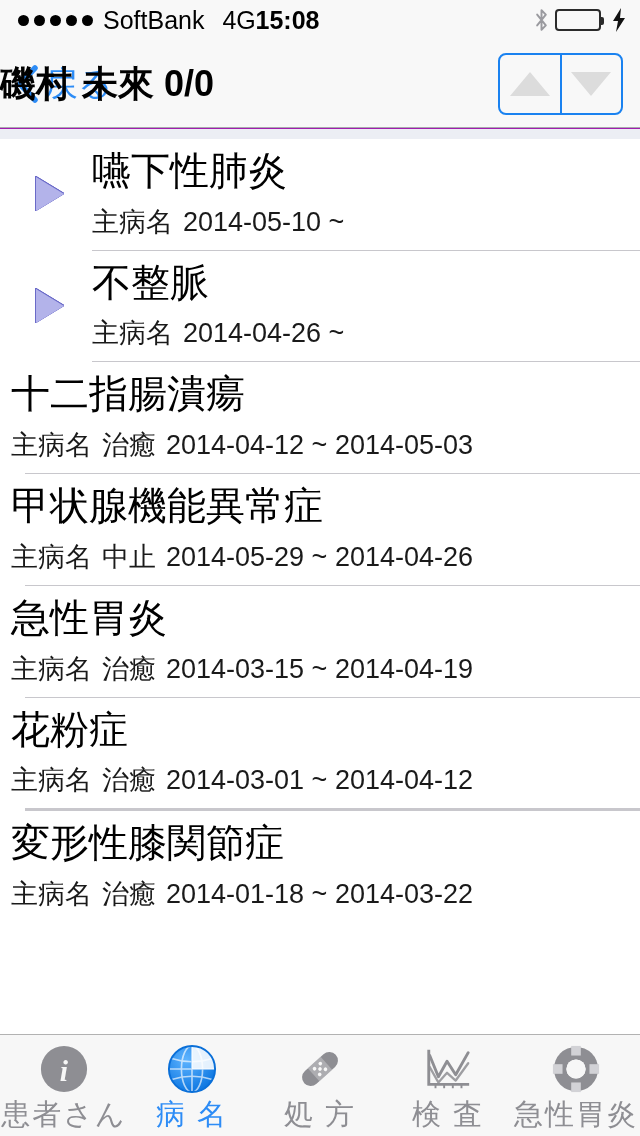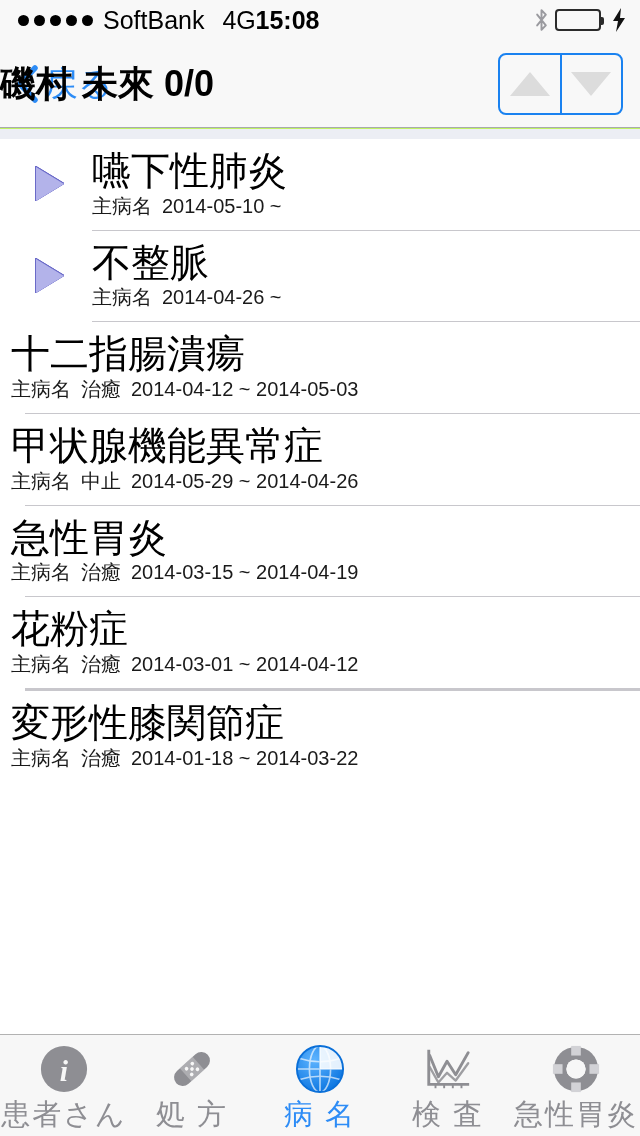--- a/index.html
+++ b/index.html
@@ -3,21 +3,21 @@
 <meta charset="utf-8">
 <style>
   * { margin:0; padding:0; box-sizing:border-box; }
   html,body { width:640px; height:1136px; }
   body {
     font-family:"Liberation Sans","DejaVu Sans",sans-serif;
     background:#ffffff;
     -webkit-font-smoothing:antialiased;
     overflow:hidden;
   }
-  .phone { position:relative; width:640px; height:1136px; overflow:hidden; background:#bef264; }
+  .phone { position:relative; width:640px; height:1136px; overflow:hidden; background:#a21caf; }
 
   
   .statusbar{
     position:absolute; top:0; left:0; width:640px; height:40px;
     background:#f8f8f8;
     display:flex; align-items:center;
     font-size:25px; color:#000; font-weight:500;
   }
   .sb-left{ display:flex; align-items:center; margin-left:18px; }
   .dots{ display:flex; align-items:center; gap:5px; margin-right:10px; }
@@ -70,22 +70,22 @@
   }
   .row{ position:relative; background:#fff; cursor:pointer; }
   .row .inner{ position:relative; padding:10px 12px 12px 0; }
   .row.indent .inner{ padding-left:92px; }
   .row.plain .inner{ padding-left:11px; }
   .row .title{
     font-size:39px; color:#000; line-height:1.12;
     letter-spacing:0px; white-space:nowrap;
   }
   .row .sub{
-    margin-top:2px;
-    font-size:20px; color:#1a1a1a; line-height:1.15; white-space:nowrap;
+    margin-top:14px;
+    font-size:27px; color:#1a1a1a; line-height:1.15; white-space:nowrap;
   }
   .row .sub .seg-sp{ margin-right:10px; }
   .marker{
     position:absolute; left:36px; top:50%; transform:translateY(-50%);
     width:0; height:0;
     border-top:17px solid transparent;
     border-bottom:17px solid transparent;
     border-left:28px solid #b3b3ea;
     filter:drop-shadow(0.5px 0 0 #6a6ac8) drop-shadow(-0.5px 0 0 #6a6ac8) drop-shadow(0 0.5px 0 #6a6ac8) drop-shadow(0 -0.5px 0 #6a6ac8);
   }
@@ -213,38 +213,20 @@
 
   <div class="tabbar" id="tab-bar">
       <div class="tab">
         <span class="ticon">
           <svg viewBox="0 0 52 52" width="50" height="50">
         <circle cx="26" cy="26" r="24" fill="#8e8e93"></circle>
         <text x="26" y="38" font-family="Liberation Serif, serif" font-style="italic" font-size="31" font-weight="bold" fill="#f7f7f7" text-anchor="middle">i</text>
           </svg>
         </span>
         <span class="tlabel">患者さん</span>
-      </div>
-      <div class="tab">
-        <span class="ticon">
-          <svg viewBox="0 0 52 52" width="50" height="50">
-        <g transform="rotate(-42 26 26)">
-          <rect x="4" y="17" width="44" height="18" rx="9" fill="#8e8e93"></rect>
-          <rect x="17" y="17" width="18" height="18" fill="#c6c6ca" opacity="0.55"></rect>
-          <g fill="#f7f7f7">
-            <circle cx="22" cy="22" r="1.9"></circle>
-                <circle cx="30" cy="22" r="1.9"></circle>
-            <circle cx="26" cy="26" r="1.9"></circle>
-            <circle cx="22" cy="30" r="1.9"></circle>
-                <circle cx="30" cy="30" r="1.9"></circle>
-          </g>
-        </g>
-          </svg>
-        </span>
-        <span class="tlabel">処 方</span>
       </div>
       <div class="tab active">
         <span class="ticon">
           <svg viewBox="0 0 52 52" width="50" height="50">
         <defs>
               <radialGradient id="gg" cx="38%" cy="30%" r="75%">
           <stop offset="0%" stop-color="#5eb4ff"></stop>
                 <stop offset="100%" stop-color="#0a74e0"></stop>
         </radialGradient>
             </defs>
@@ -258,20 +240,38 @@
           <line x1="26" y1="2" x2="26" y2="50"></line>
         </g>
         <circle cx="26" cy="26" r="24" fill="none" stroke="#0a6fd8" stroke-width="2"></circle>
           </svg>
         </span>
         <span class="tlabel">病 名</span>
       </div>
       <div class="tab">
         <span class="ticon">
           <svg viewBox="0 0 52 52" width="50" height="50">
+        <g transform="rotate(-42 26 26)">
+          <rect x="4" y="17" width="44" height="18" rx="9" fill="#8e8e93"></rect>
+          <rect x="17" y="17" width="18" height="18" fill="#c6c6ca" opacity="0.55"></rect>
+          <g fill="#f7f7f7">
+            <circle cx="22" cy="22" r="1.9"></circle>
+                <circle cx="30" cy="22" r="1.9"></circle>
+            <circle cx="26" cy="26" r="1.9"></circle>
+            <circle cx="22" cy="30" r="1.9"></circle>
+                <circle cx="30" cy="30" r="1.9"></circle>
+          </g>
+        </g>
+          </svg>
+        </span>
+        <span class="tlabel">処 方</span>
+      </div>
+      <div class="tab">
+        <span class="ticon">
+          <svg viewBox="0 0 52 52" width="50" height="50">
         <polyline points="6,6 6,42 48,42" fill="none" stroke="#8e8e93" stroke-width="3"></polyline>
         <polyline points="7,12 16,34 25,18 34,32 47,9" fill="none" stroke="#8e8e93" stroke-width="3" stroke-linejoin="round" stroke-linecap="round"></polyline>
         <polyline points="7,24 16,40 25,30 34,38 47,20" fill="none" stroke="#8e8e93" stroke-width="2.4" stroke-linejoin="round" stroke-linecap="round" opacity="0.85"></polyline>
         <g stroke="#8e8e93" stroke-width="2">
           <line x1="13" y1="42" x2="13" y2="46"></line>
               <line x1="22" y1="42" x2="22" y2="46"></line>
           <line x1="31" y1="42" x2="31" y2="46"></line>
               <line x1="40" y1="42" x2="40" y2="46"></line>
         </g>
           </svg>

